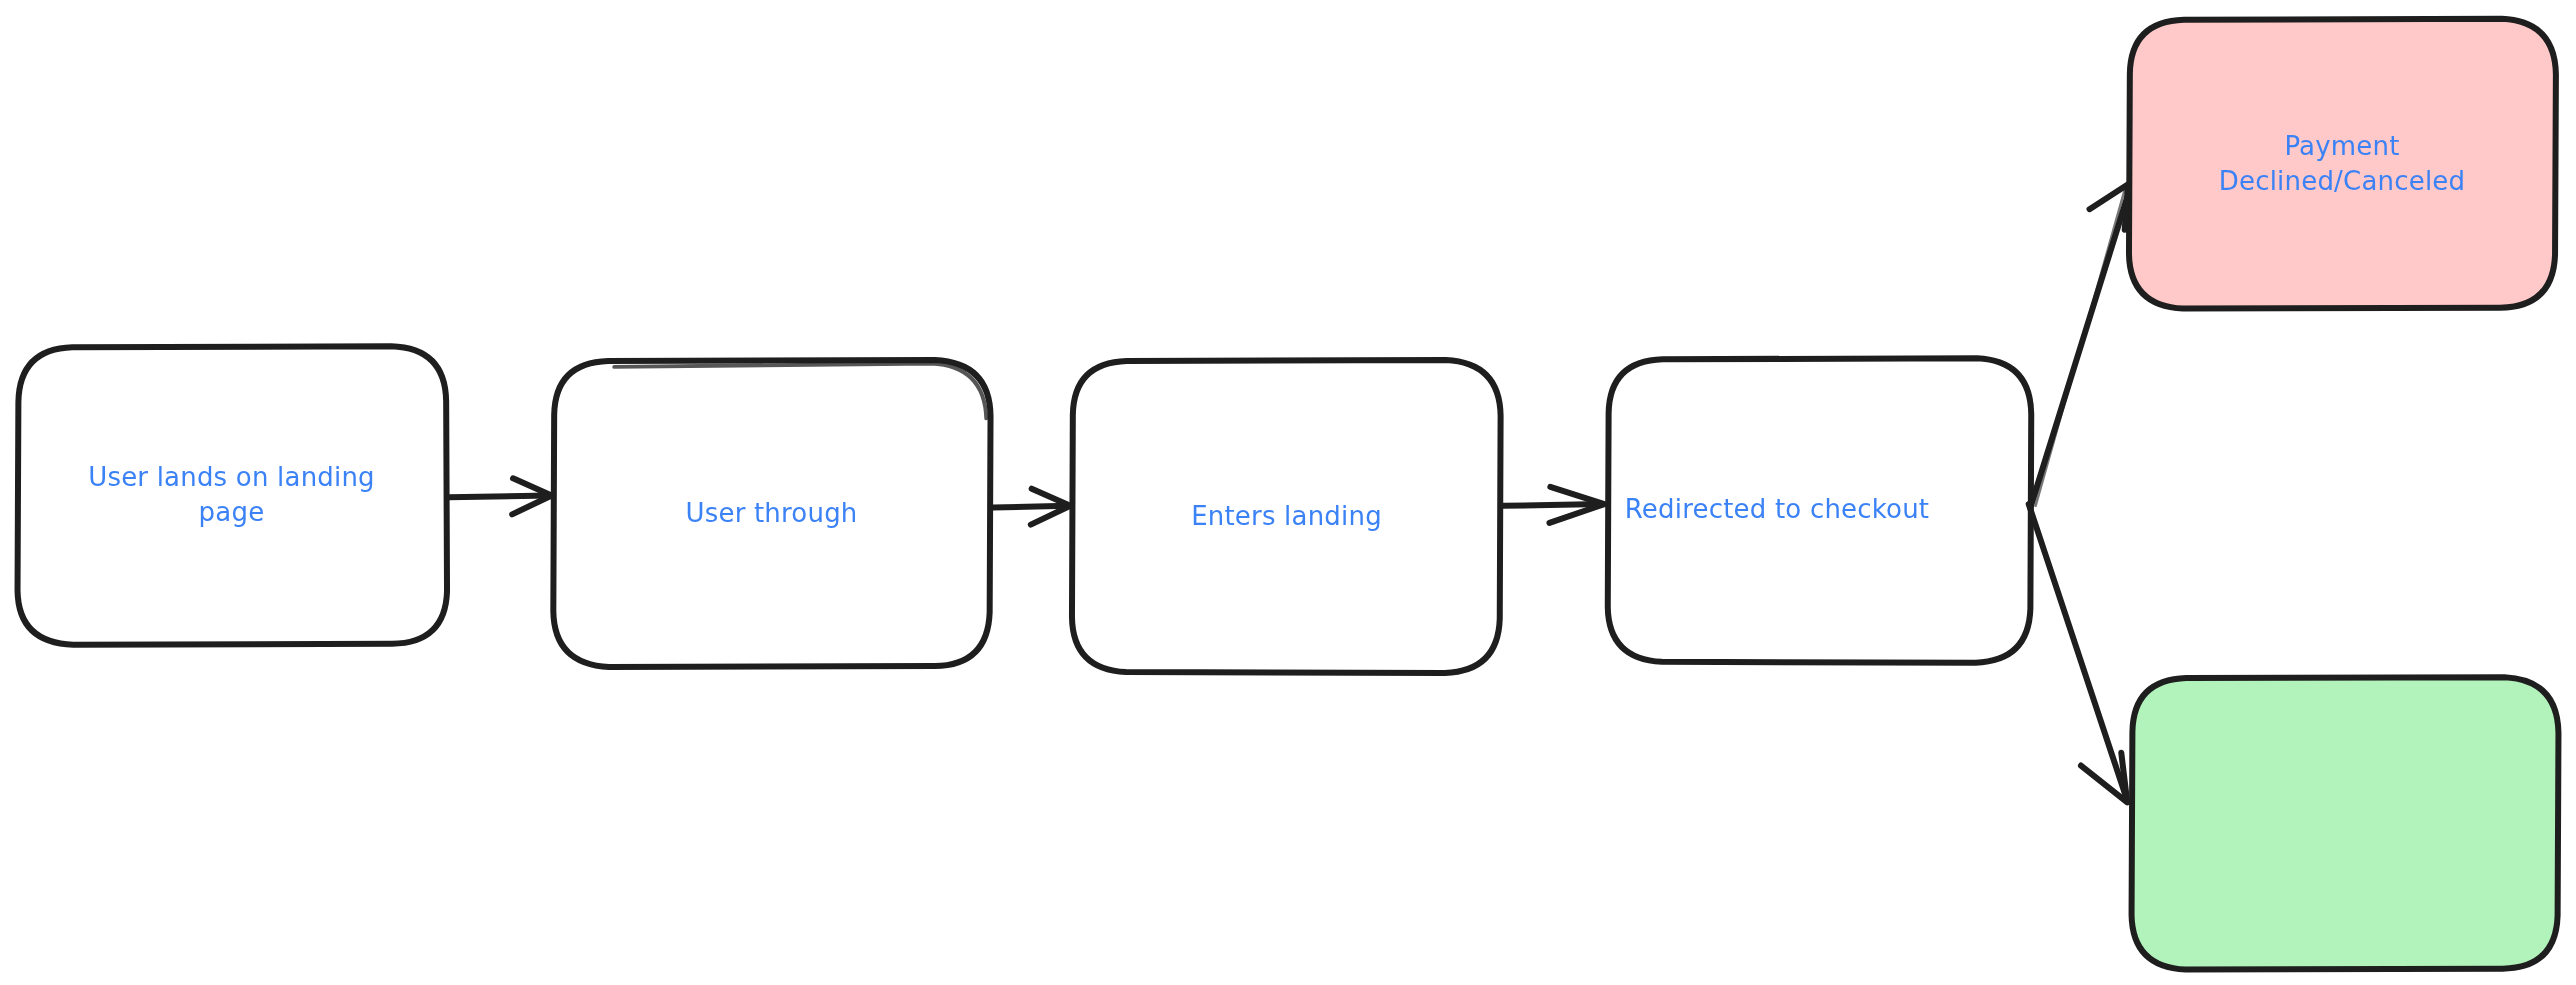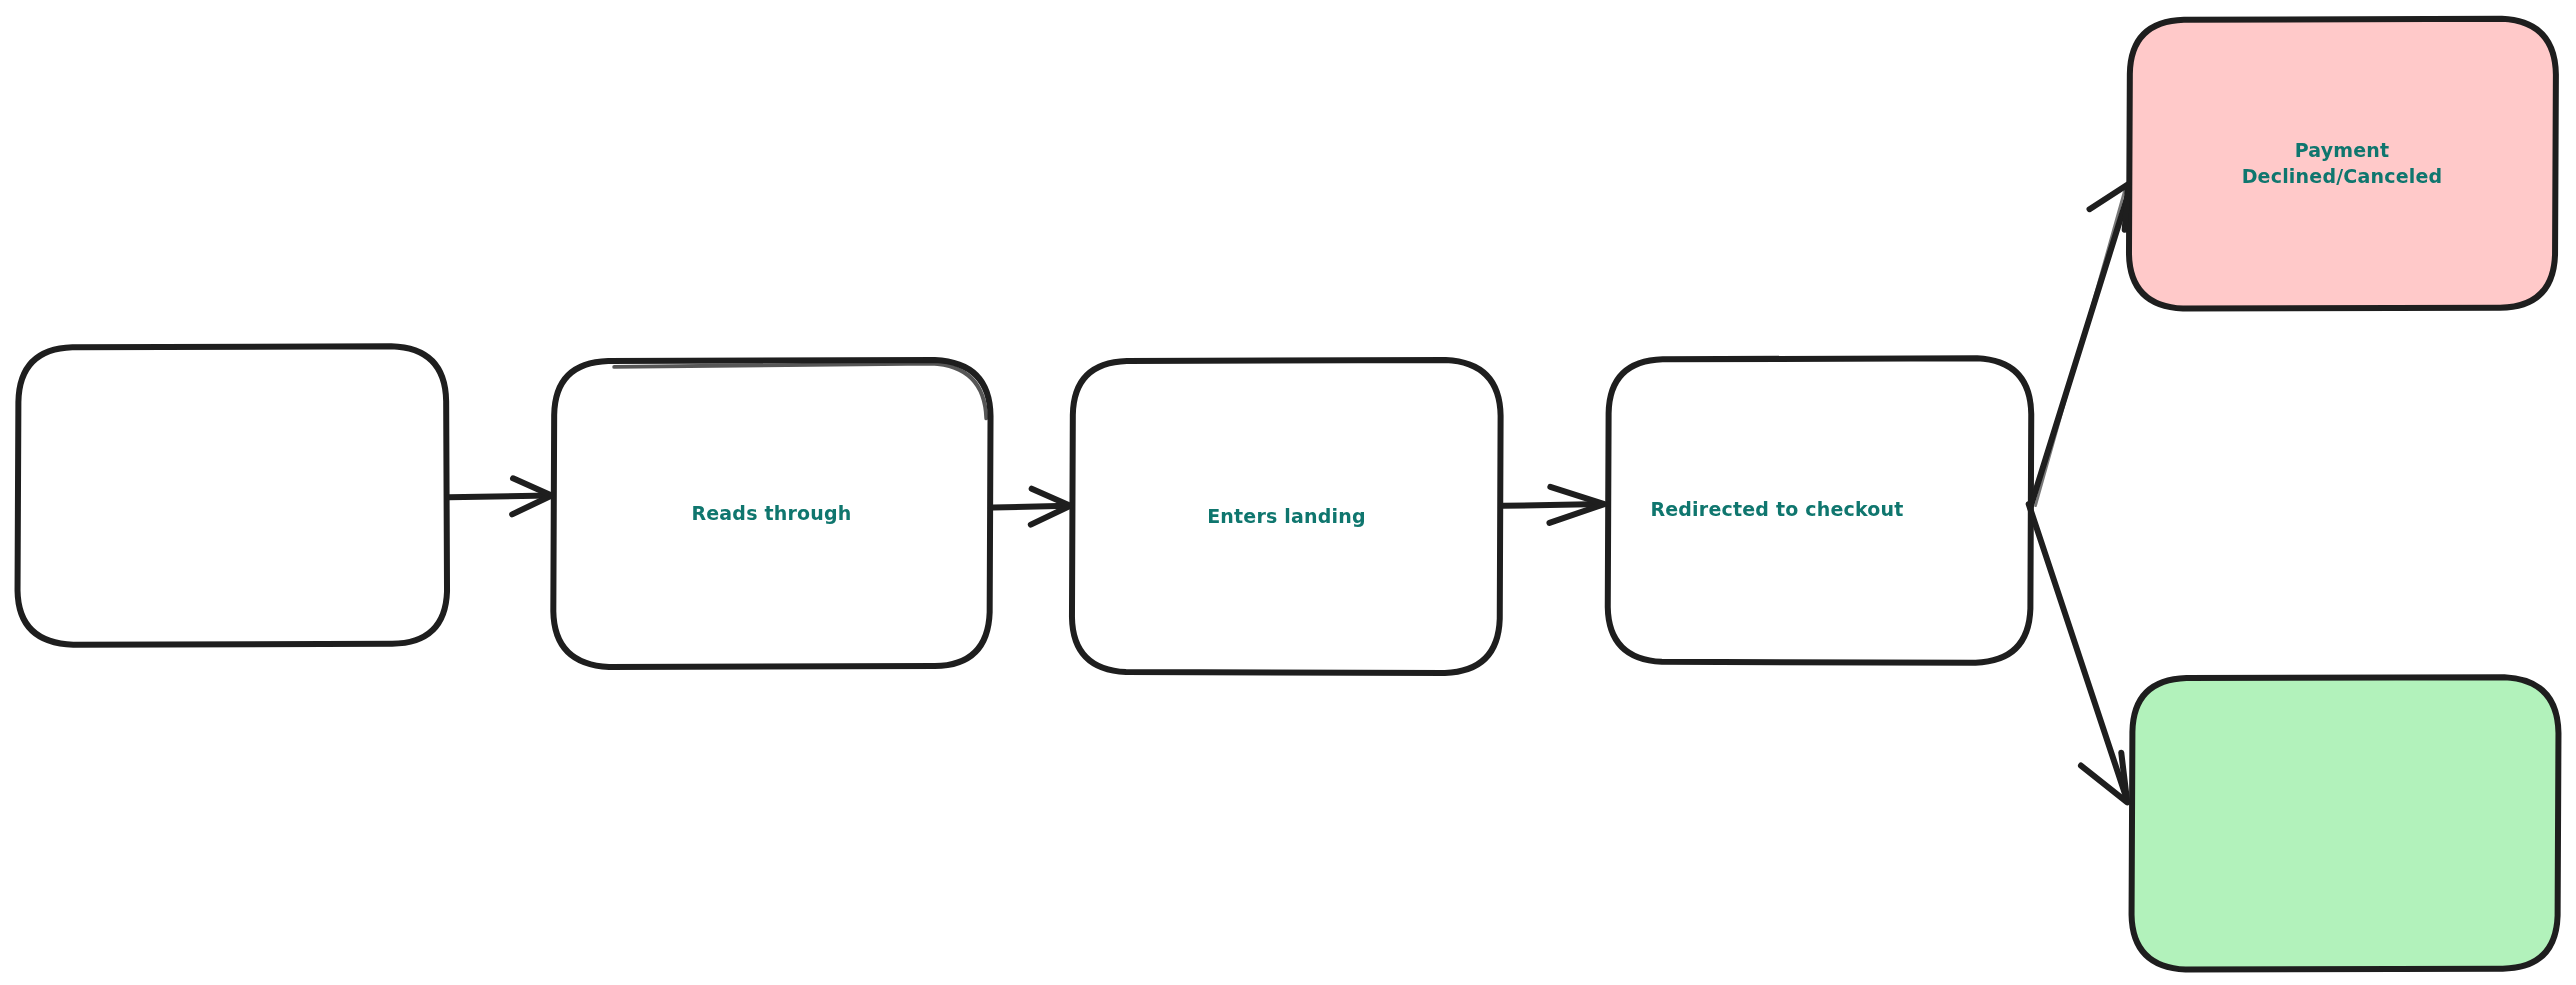--- a/index.html
+++ b/index.html
@@ -23,28 +23,27 @@
     left: 0;
     width: 2576px;
     height: 985px;
   }
   .node-label {
     position: absolute;
     display: flex;
     align-items: center;
     justify-content: center;
     text-align: center;
-    color: #0f766e;
+    color: #3b82f6;
     font-family: "DejaVu Sans", sans-serif;
-    font-size: 19px;
+    font-size: 26px;
     line-height: 1.35;
     letter-spacing: 0.2px;
     white-space: pre-line;
     pointer-events: none;
-    font-weight: bold;
   }
 </style>
 </head>
 <body>
 
 <div id="canvas">
 
   <svg id="flow-svg" viewBox="0 0 3004 1149">
 
     <path d="M 84 405 L 456 404 Q 519 406 520 468 L 521 690 Q 519 750 457 751
@@ -87,22 +86,24 @@
       <path d="M 2374 590 L 2479 218" fill="none" stroke="#1e1e1e" stroke-width="3" stroke-linecap="round" opacity="0.6"></path>
     </g>
 
     <g>
       <path d="M 2366 588 L 2479 928" fill="none" stroke="#1e1e1e" stroke-width="7" stroke-linecap="round"></path>
       <path d="M 2427 893 L 2481 936 L 2474 878" fill="none" stroke="#1e1e1e" stroke-width="7" stroke-linecap="round" stroke-linejoin="round"></path>
     </g>
 
   </svg>
 
+  <div class="node-label" style="left:17px; top:346px; width:429px; height:298px;">User lands on landing
+page</div>
 
-  <div class="node-label" style="left:553px; top:360px; width:437px; height:307px;">Reads through</div>
+  <div class="node-label" style="left:553px; top:360px; width:437px; height:307px;">User through</div>
 
   <div class="node-label" style="left:1072px; top:360px; width:429px; height:313px;">Enters landing</div>
 
   <div class="node-label" style="left:1565px; top:358px; width:424px; height:304px;">Redirected to checkout</div>
 
   <div class="node-label" style="left:2129px; top:19px; width:426px; height:290px;">Payment
 Declined/Canceled</div>
 
 
 </div>

